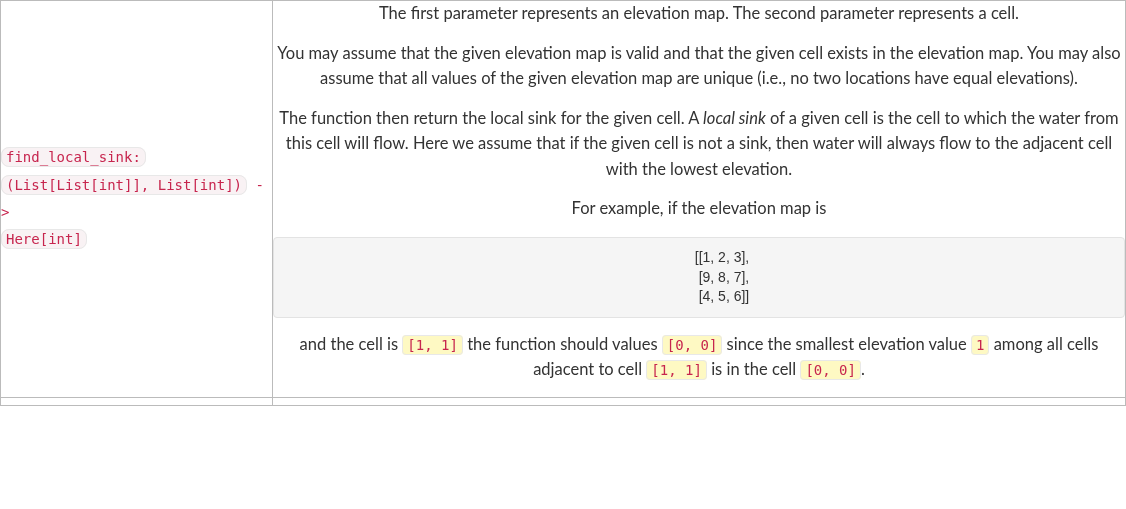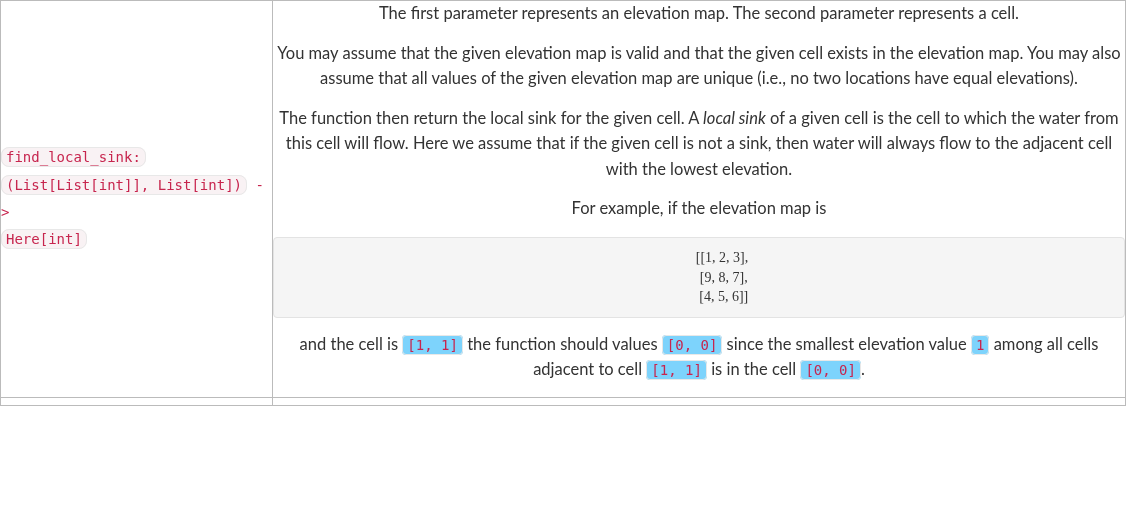--- a/index.html
+++ b/index.html
@@ -28,21 +28,21 @@
     line-height: 1.8;
   }
   td.right {
     padding: 8px 10px 2px 10px;
     text-align: center;
   }
   code.tok {
     font-family: Consolas, "SFMono-Regular", Menlo, monospace;
     font-size: 14px;
     color: #c7254e;
-    background: #7dd3fc;
+    background: #fef9c3;
     border: 1px solid #e8e8e8;
     border-radius: 4px;
     padding: 1px 4px;
     white-space: nowrap;
   }
   .left .sig {
     font-family: Consolas, "SFMono-Regular", Menlo, monospace;
     font-size: 14px;
     color: #c7254e;
     line-height: 1.95;
@@ -55,21 +55,21 @@
   }
   p { margin: 0 0 14px 0; }
   p.tight { margin-bottom: 15px; }
   em { font-style: italic; }
   pre.codeblock {
     background: #f5f5f5;
     border: 1px solid #e3e3e3;
     border-radius: 4px;
     margin: 8px 0 14px 0;
     padding: 10px 14px 10px 60px;
-    font-family: Liberation Serif, serif;
+    font-family: Liberation Sans, sans-serif;
     font-size: 14px;
     color: #333;
     white-space: pre;
     line-height: 1.4;
   }
 </style>
 </head>
 <body>
 
 <table class="outer">

